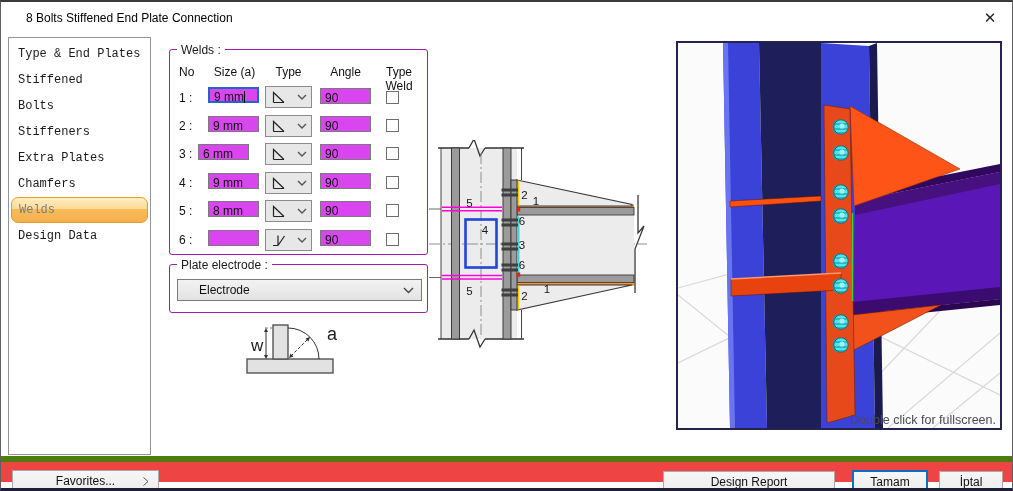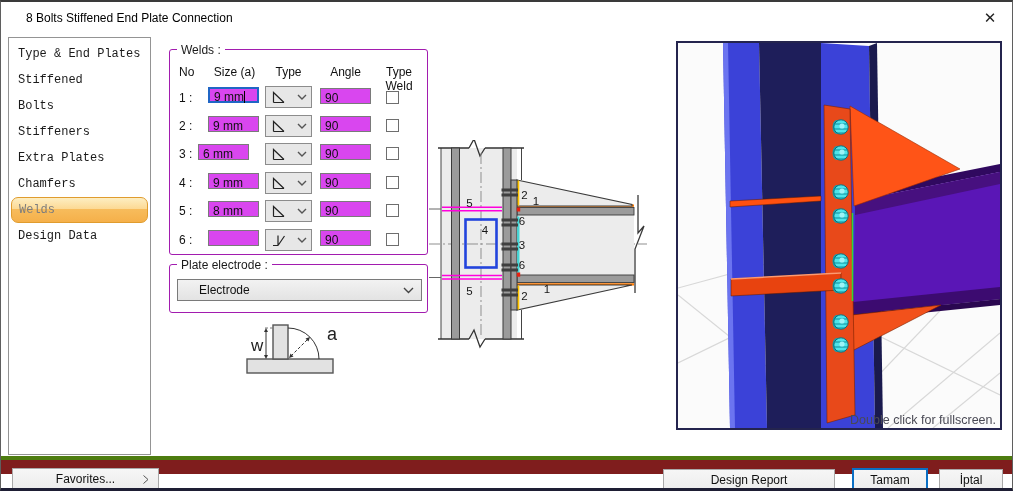--- a/index.html
+++ b/index.html
@@ -48,22 +48,22 @@
   .combo{position:absolute;left:7px;top:14px;width:245px;height:22px;border:1px solid #7a7a7a;
     background:linear-gradient(#f2f2f2,#e3e3e3);display:flex;align-items:center;cursor:pointer;padding-left:16px;}
   .combo span{margin-left:5px;}
   .combo .chev{margin-left:auto;margin-right:7px;}
   
   .weld-symbol{position:absolute;left:238px;top:316px;}
   .diagram2d{position:absolute;left:425px;top:138px;}
   .viewer3d{position:absolute;left:675px;top:39px;width:326px;height:389px;
     border:2px solid #24244e;background:#fbfbfb;cursor:pointer;}
   
-  .footer{position:absolute;left:0;top:454px;width:100%;height:18px;background:#7f1d1d;
-    border-top:4px solid #4d7c0f;}
+  .footer{position:absolute;left:0;top:454px;width:100%;height:26px;background:#ef4444;
+    border-top:6px solid #4d7c0f;}
   .btn{height:21px;border:1px solid #a9a9a9;background:linear-gradient(#f6f6f6,#ededed);
     display:flex;align-items:center;justify-content:center;color:#111;cursor:pointer;font-size:12px;}
   .btn-favorites{position:absolute;left:11px;top:8px;width:147px;}
   .btn-favorites .arrow{position:absolute;right:9px;top:6px;}
   .right-btns{position:absolute;right:9px;top:8px;display:flex;align-items:center;}
   .btn-report{width:172px;}
   .btn-ok{width:76px;margin-left:17px;border:2px solid #0a6fc4;height:23px;}
   .btn-cancel{width:64px;margin-left:11px;}
   svg text{font-family:"Liberation Sans","DejaVu Sans",sans-serif;}
 </style>

